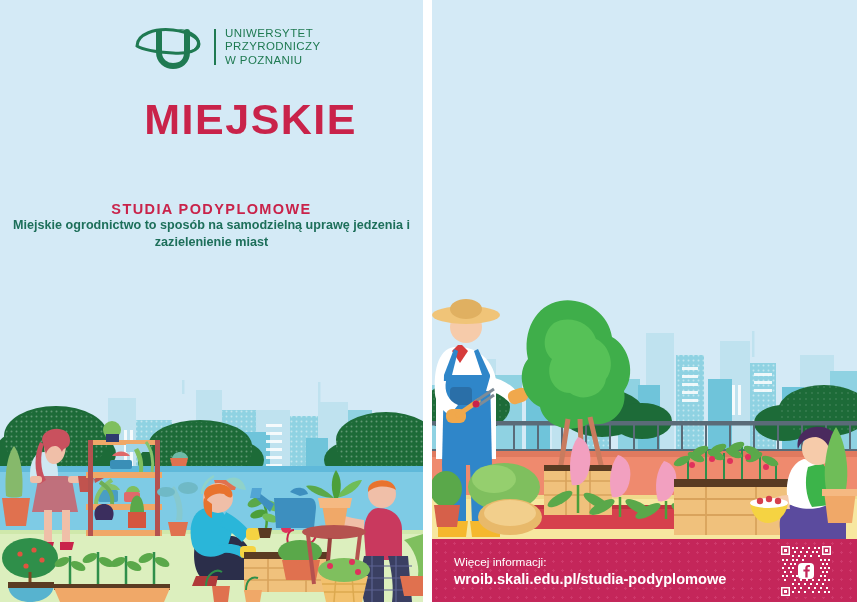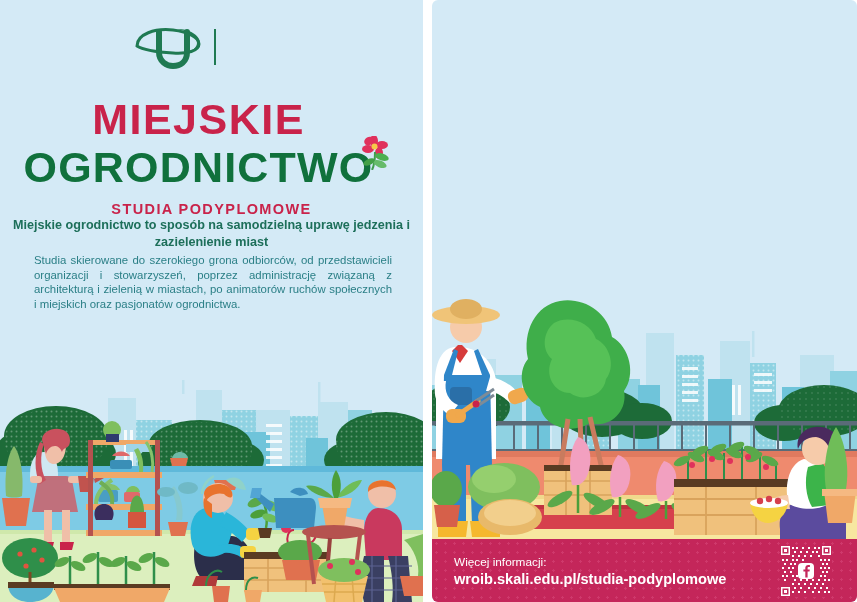--- a/index.html
+++ b/index.html
@@ -2,30 +2,30 @@
 <html><head>
 <meta charset="utf-8">
 <style>
   html,body{margin:0;padding:0;background:#ffffff;}
   body{width:857px;height:602px;overflow:hidden;font-family:"Liberation Sans",sans-serif;}
   .poster{position:relative;width:857px;height:602px;background:#ffffff;}
 
   
   .panel{position:absolute;top:0;height:602px;background:#d4eaf6;overflow:hidden;}
   .panel-left{left:0;width:423px;}
-  .panel-right{left:432px;width:425px;border-radius:6px;}
+  .panel-right{left:432px;width:425px;}
 
   
   .logo{position:absolute;left:133px;top:22px;width:180px;height:50px;display:flex;align-items:center;gap:9px;}
   .logo-mark{width:72px;height:46px;flex:0 0 auto;}
   .logo-rule{width:2px;height:36px;background:#1f7a52;flex:0 0 auto;}
   .logo-text{font-size:11.5px;line-height:13.6px;color:#1f7a52;letter-spacing:.4px;font-weight:400;}
 
   
-  .headline{position:absolute;left:0;top:96px;width:357px;text-align:center;padding-left:20px;}
+  .headline{position:absolute;left:0;top:96px;width:357px;text-align:right;}
   .headline .l1{display:block;font-size:43px;line-height:46px;font-weight:700;color:#c9234a;letter-spacing:1.5px;}
   .headline .l2{display:inline-block;position:relative;font-size:43px;line-height:50px;font-weight:700;color:#10713c;letter-spacing:1.2px;}
   .flower{position:absolute;right:-16px;top:-6px;width:30px;height:34px;}
 
   .subhead{position:absolute;left:0;top:201px;width:423px;text-align:center;}
   .subhead .s1{display:block;font-size:14.5px;font-weight:700;color:#c9234a;letter-spacing:1.4px;}
   .subhead .s2{display:block;font-size:12.6px;line-height:16.5px;font-weight:700;color:#1d6f5a;}
 
   .body-left{position:absolute;left:34px;top:253px;width:358px;color:#2a7f86;font-size:11.4px;line-height:14.6px;text-align:justify;}
   .body-left p{margin:0 0 11px 0;}
@@ -57,50 +57,37 @@
 
   <div class="panel panel-left">
 
     <div class="logo">
       <svg class="logo-mark" viewBox="0 0 72 46">
         <path d="M4 22 C4 10, 22 4, 40 6 C56 8, 66 14, 66 20 C66 27, 54 30, 40 29 C24 28, 10 26, 4 22 Z" fill="none" stroke="#1f7a52" stroke-width="3"></path>
         <path d="M26 8 L26 28 C26 38, 34 42, 40 42 C47 42, 54 38, 54 28 L54 8" fill="none" stroke="#1f7a52" stroke-width="6" stroke-linecap="round"></path>
         <path d="M44 5 C56 5, 67 11, 67 19 C67 25, 59 29, 50 30 C60 27, 64 23, 64 19 C64 12, 55 7, 44 5 Z" fill="#1f7a52"></path>
       </svg>
       <div class="logo-rule"></div>
+      <div class="logo-text">
+        <div>UNIWERSYTET</div>
+        <div>PRZYRODNICZY</div>
+        <div>W POZNANIU</div>
+      </div>
     </div>
 
     <div class="headline">
       <span class="l1">MIEJSKIE</span>
-      <span class="l2">
-        <span>OGRODNICTWO</span>
-        <svg class="flower" viewBox="0 0 30 34">
-          <g fill="#e0315c">
-            <ellipse cx="14" cy="5" rx="4" ry="6"></ellipse>
-            <ellipse cx="22" cy="9" rx="6" ry="4"></ellipse>
-            <ellipse cx="19" cy="17" rx="4" ry="6"></ellipse>
-            <ellipse cx="8" cy="13" rx="6" ry="4"></ellipse>
-            <ellipse cx="9" cy="5" rx="5" ry="4" transform="rotate(-30 9 5)"></ellipse>
-          </g>
-          <circle cx="14.5" cy="10.5" r="3" fill="#f7c948"></circle>
-          <path d="M15 16 C15 24, 14 30, 12 34" stroke="#3f9e4d" stroke-width="2" fill="none"></path>
-          <ellipse cx="22" cy="21" rx="7" ry="3.4" fill="#4caf50" transform="rotate(18 22 21)"></ellipse>
-          <ellipse cx="20" cy="28" rx="7" ry="3.4" fill="#66bb6a" transform="rotate(22 20 28)"></ellipse>
-          <ellipse cx="9" cy="26" rx="6" ry="3" fill="#43a047" transform="rotate(-24 9 26)"></ellipse>
-        </svg>
-      </span>
     </div>
 
     <div class="subhead">
       <span class="s1">STUDIA  PODYPLOMOWE</span>
       <span class="s2">Miejskie ogrodnictwo to sposób na samodzielną uprawę jedzenia i zazielenienie miast</span>
     </div>
 
     <div class="body-left">
-      <p>Studia skierowane do szerokiego grona odbiorców, od przedstawicieli organizacji i stowarzyszeń, poprzez administrację związaną z architekturą i zielenią w miastach, po animatorów ruchów społecznych i miejskich oraz pasjonatów ogrodnictwa.</p>
     </div>
 
     <svg class="illu illu-left" viewBox="0 0 423 222" preserveAspectRatio="none">
       <defs>
         <pattern id="dotA" width="5" height="5" patternUnits="userSpaceOnUse">
           <circle cx="1.5" cy="1.5" r="1" fill="#ffffff" opacity=".45"></circle>
         </pattern>
         <pattern id="dotG" width="5" height="5" patternUnits="userSpaceOnUse">
           <circle cx="1.5" cy="1.5" r="1" fill="#ffffff" opacity=".30"></circle>
         </pattern>

